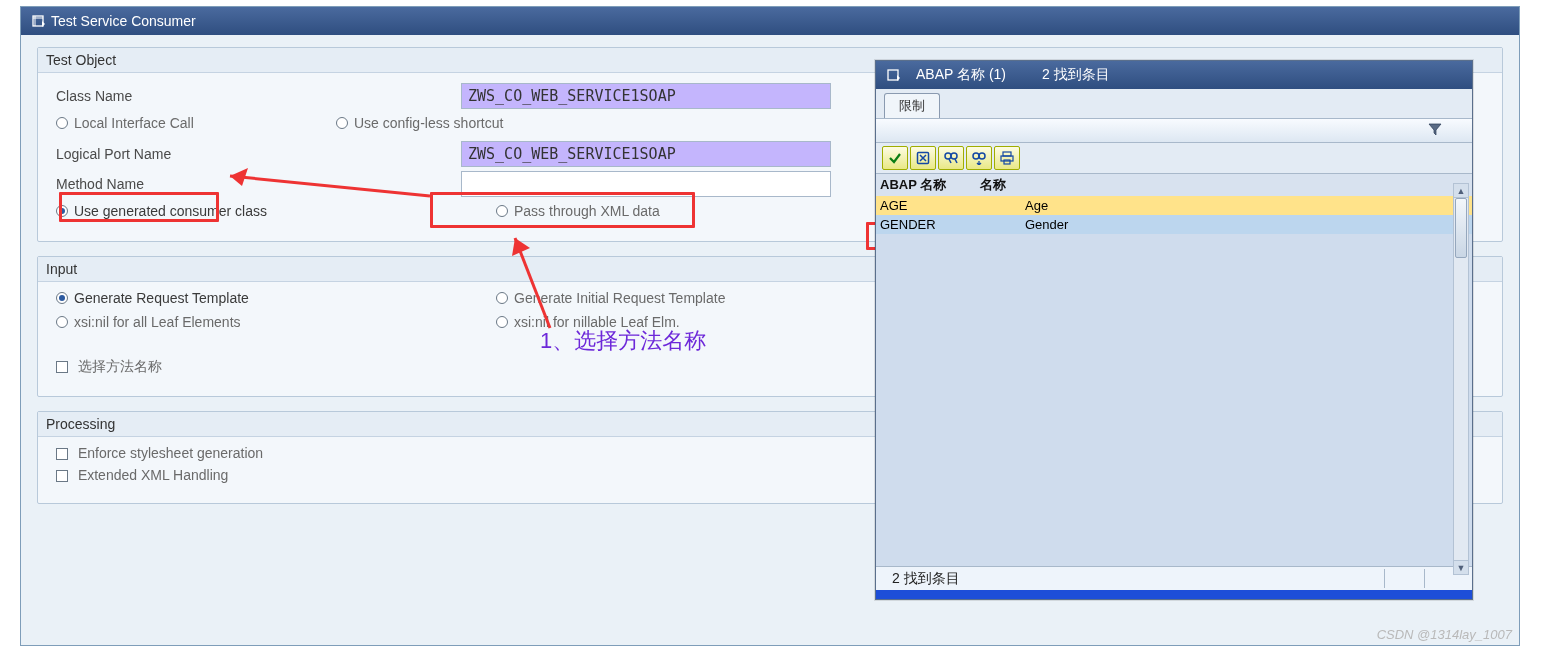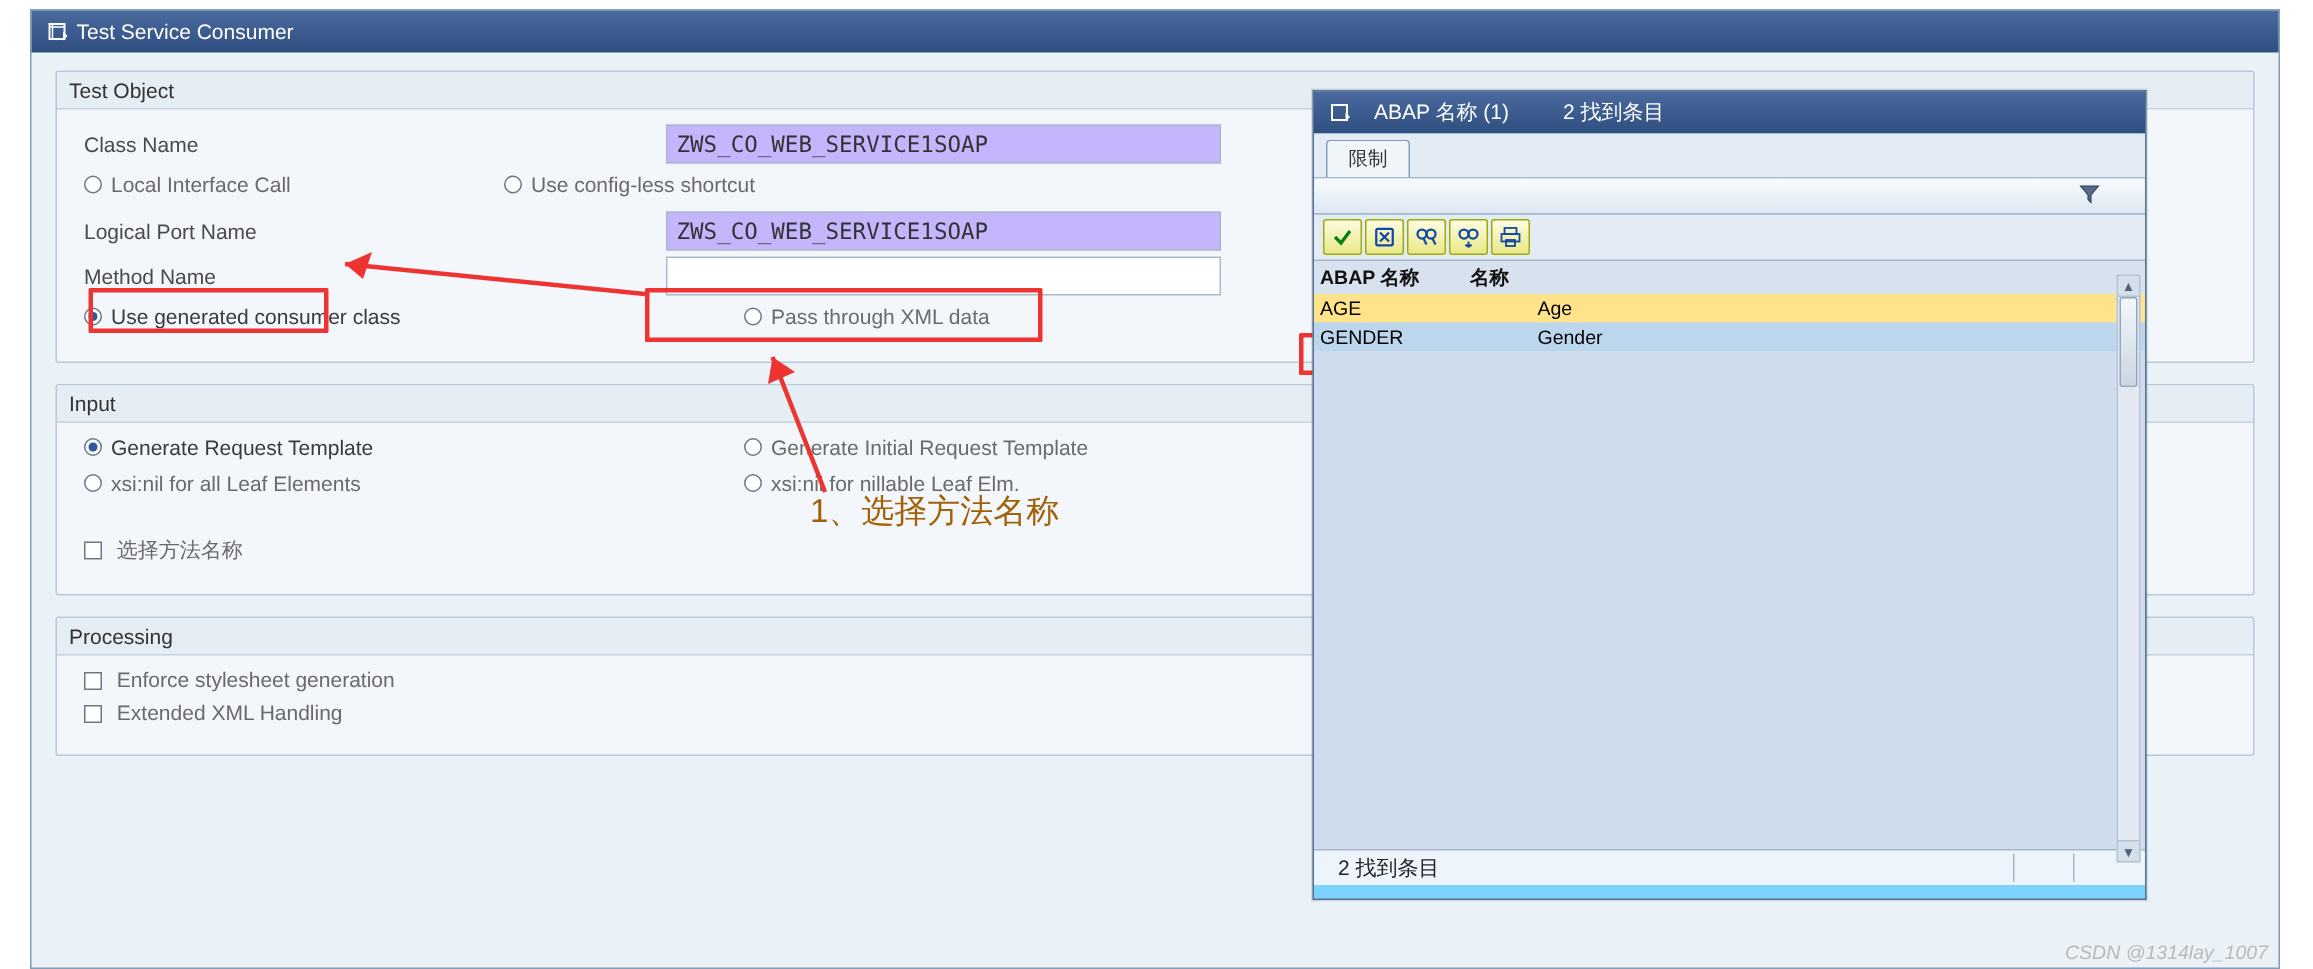--- a/index.html
+++ b/index.html
@@ -24,21 +24,21 @@
   .group {
     border: 1px solid #b8c9da; border-radius: 2px; background: #f3f7fb;
     padding: 6px 10px 14px; margin-bottom: 14px;
   }
   .group-title {
     font-size: 14px; color: #333; background: #e5edf5;
     margin: -6px -10px 8px; padding: 4px 8px; border-bottom: 1px solid #c5d3e2;
   }
 
   .row { display: grid; grid-template-columns: 380px 1fr; align-items: center;
-         min-height: 30px; gap: 8px; padding-left: 8px; }
+         min-height: 30px; gap: 25px; padding-left: 8px; }
   .label { color: #4a4a4a; font-size: 14px; }
   .field input[type="text"], .readout {
     height: 26px; width: 370px; border: 1px solid #a8b8ca;
     background: #c4b5fd; padding: 2px 6px; font-family: monospace;
     font-size: 15px; color: #333;
   }
   .field input.empty { background: #fff; width: 370px; }
 
   .radio-row { display: grid; grid-template-columns: 280px 270px 1fr;
                padding-left: 8px; margin: 4px 0 8px; }
@@ -53,34 +53,34 @@
     content: ""; width: 6px; height: 6px; border-radius: 50%; background: #2c5aa0;
   }
   .checkbox {
     width: 12px; height: 12px; border: 1px solid #6a7886; background: #fff;
     display: inline-block; margin-right: 6px; vertical-align: middle;
   }
   .chk-row { padding-left: 8px; margin: 6px 0; color: #6a6a6a; font-size: 14px; }
 
   
   .annotation {
-    position: absolute; color: #a16207; font-size: 22px; font-weight: 500;
+    position: absolute; color: #6d28d9; font-size: 22px; font-weight: 500;
     pointer-events: none; white-space: nowrap;
   }
   .red-box {
     position: absolute; border: 3px solid #e33; pointer-events: none; border-radius: 1px;
   }
   svg.arrow { position: absolute; pointer-events: none; }
   svg.arrow path, svg.arrow line { stroke: #e33; stroke-width: 3; fill: none; }
   svg.arrow polygon { fill: #e33; }
 
   
   .popup {
-    position: absolute; left: 875px; top: 60px; width: 556px; height: 540px;
-    border: 1px solid #5a6f8c; background: #7dd3fc;
+    position: absolute; left: 875px; top: 60px; width: 598px; height: 540px;
+    border: 1px solid #5a6f8c; background: #1d4ed8;
     box-shadow: 0 0 0 1px rgba(0,0,0,0.1);
   }
   .popup-titlebar {
     height: 28px; background: linear-gradient(#4a6a9e, #2f4e80);
     color: #fff; font-size: 14px; display: flex; align-items: center;
     padding: 0 10px; gap: 16px;
   }
   .popup-titlebar .icon { width: 14px; height: 14px; }
 
   .popup-tabs {

